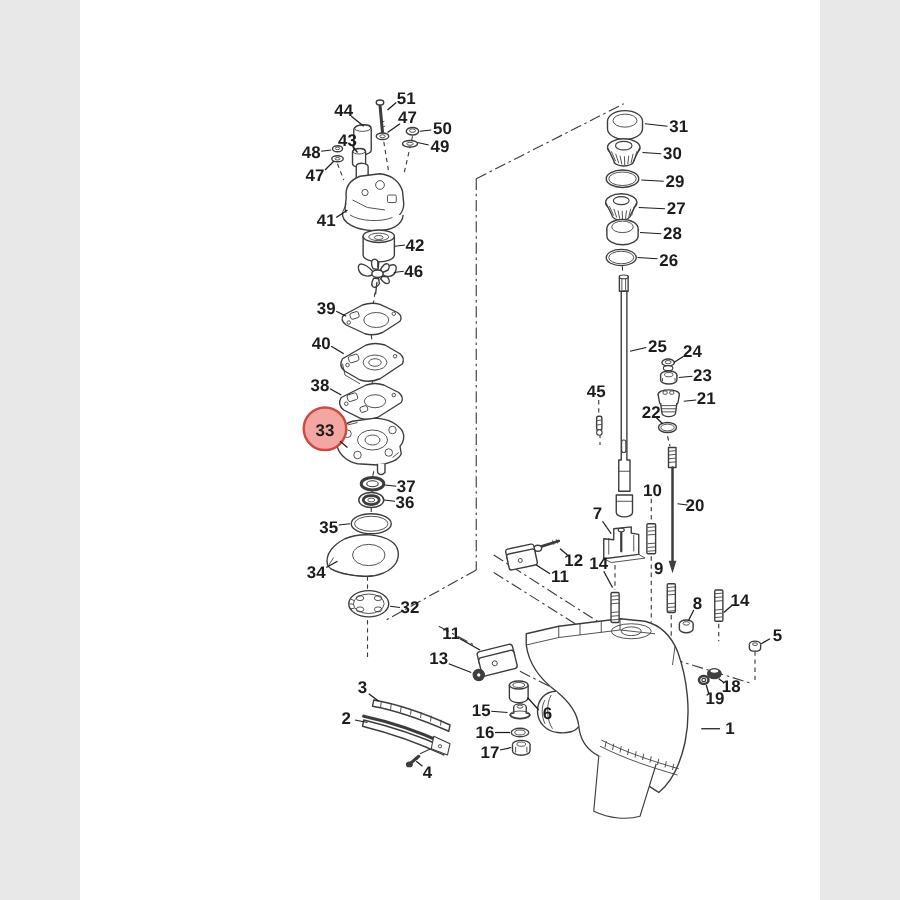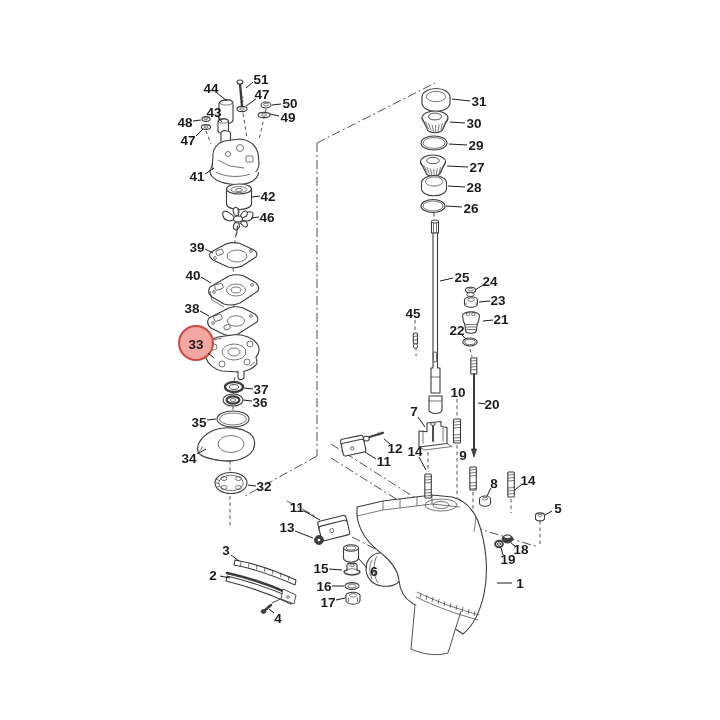--- a/index.html
+++ b/index.html
@@ -1,20 +1,20 @@
 <!DOCTYPE html>
 <html style="--line: #3c3c3c; --label: #1c1c1c; --bg: #ffffff; --hl-fill: #f4a7a2; --hl-stroke: #cc4a42;"><head>
 <meta charset="utf-8">
 <style>
   :root{
     --line:#3c3c3c; --label:#1c1c1c; --bg:#ffffff;
     --hl-fill:#f4a7a2; --hl-stroke:#cc4a42; --hl-text:#8b1812;
   }
   html,body{margin:0;padding:0;background:#e8e8e8;}
-  .stage{width:720px;height:720px;background:var(--bg);position:relative;margin:0 auto;
+  .stage{width:592px;height:720px;background:var(--bg);position:relative;margin:0 auto;
          font-family:"Liberation Sans",sans-serif;overflow:hidden;}
   svg text{font-family:"Liberation Sans",sans-serif;font-weight:bold;font-size:13.5px;
            fill:var(--label);}
   .ln{stroke:var(--line);fill:none;stroke-width:1.1;stroke-linecap:round;stroke-linejoin:round;}
   .fw{stroke:var(--line);fill:#fff;stroke-width:1.1;stroke-linejoin:round;}
   .fwt{stroke:var(--line);fill:#fff;stroke-width:0.9;stroke-linejoin:round;}
   .dk{stroke:var(--line);fill:#3f3f3f;stroke-width:0.9;}
   .thin{stroke:var(--line);fill:none;stroke-width:0.7;}
   .dash{stroke:var(--line);fill:none;stroke-width:0.9;stroke-dasharray:3.5 3;}
   .dashdot{stroke:var(--line);fill:none;stroke-width:0.9;stroke-dasharray:9 3 2 3;}

